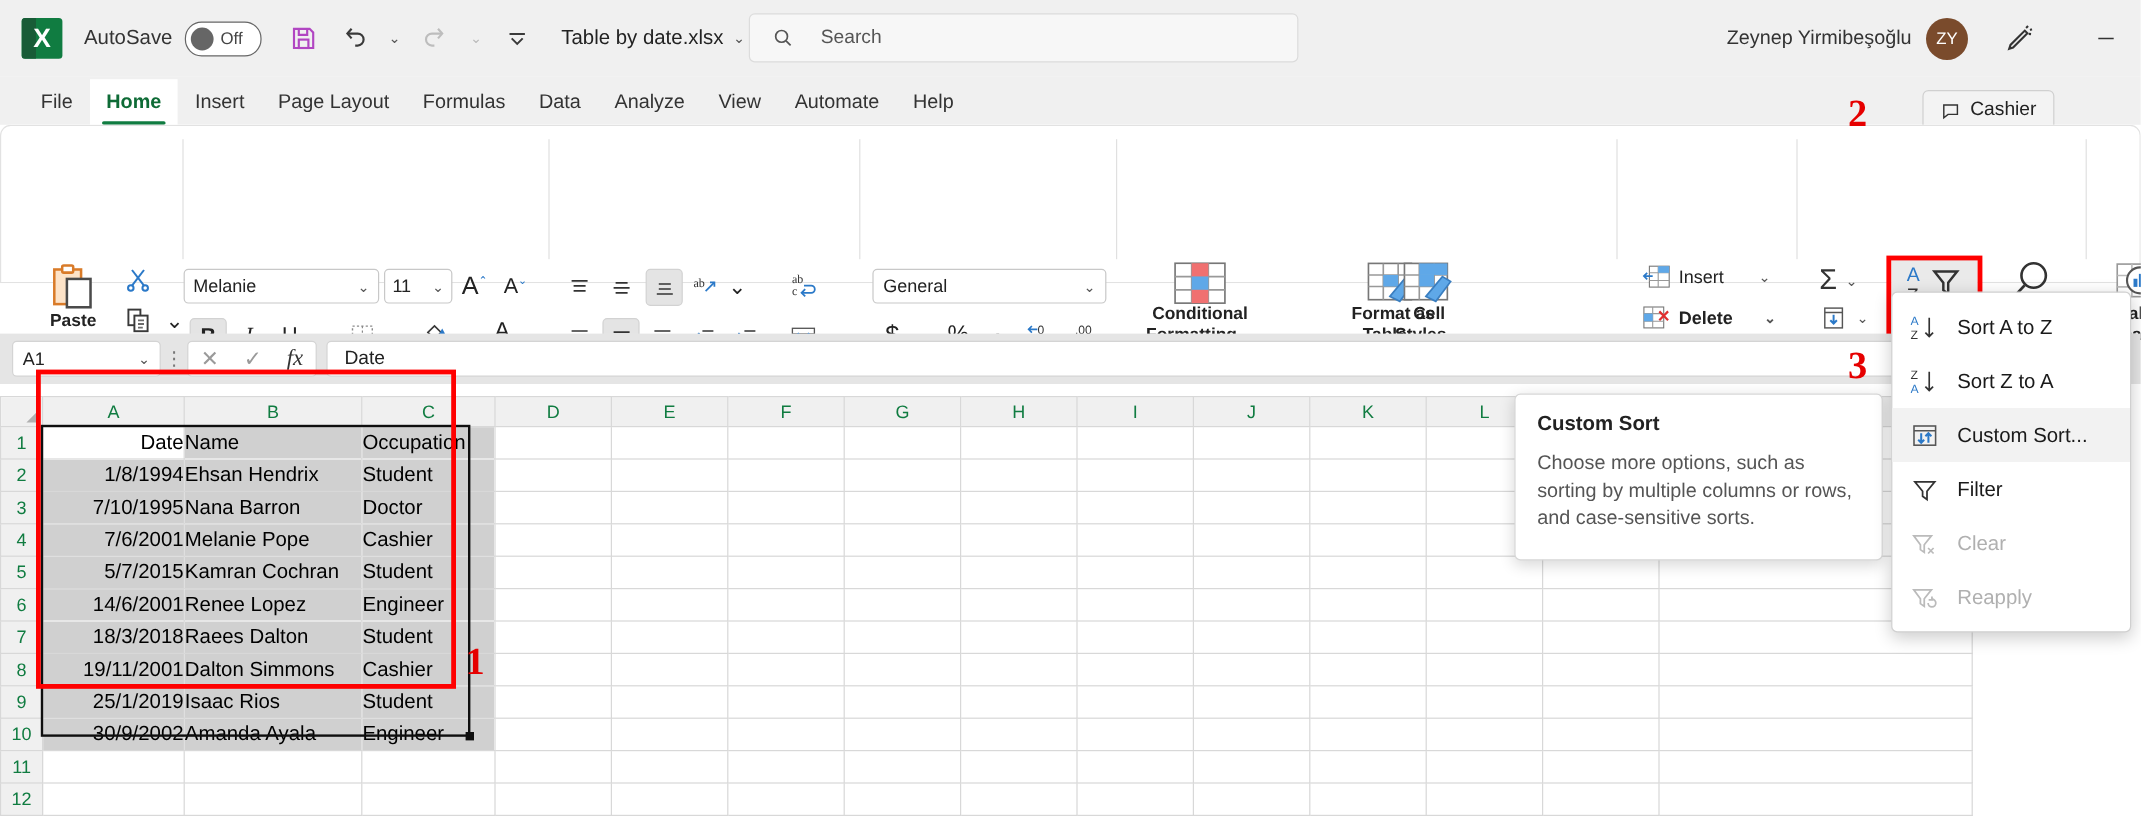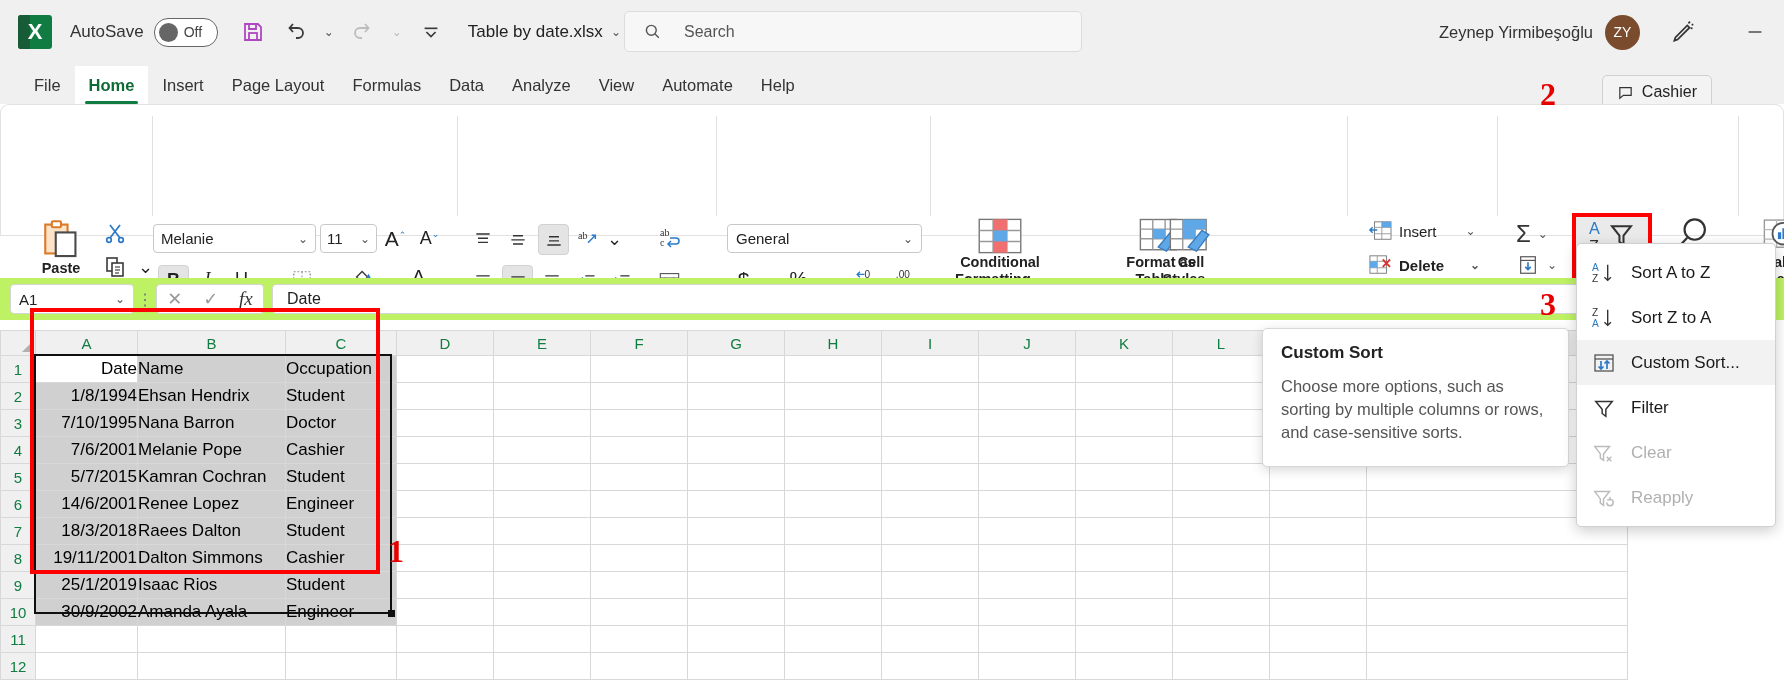--- a/index.html
+++ b/index.html
@@ -111,21 +111,21 @@
     position:absolute;width:29px;height:29px;display:flex;align-items:center;justify-content:center;
     border-radius:4px;font-size:18px;color:#222;
   }
   .fmt-btn.on{background:#e4e4e4;border:1px solid #d2d2d2;}
 
   
   .redbox{position:absolute;border:4px solid #f00;box-sizing:border-box;}
   .rednum{position:absolute;color:#e60000;font-weight:bold;font-family:"Liberation Serif",serif;}
 
   
-  .fbar{position:absolute;left:0;top:278px;width:1784px;height:42px;background:#bef264;
+  .fbar{position:absolute;left:0;top:278px;width:1784px;height:42px;background:#e5e5e5;
         display:flex;align-items:center;}
   .namebox{
     margin-left:10px;width:124px;height:30px;background:#fff;border:1px solid #d4d4d4;border-radius:4px;
     display:flex;align-items:center;justify-content:space-between;padding:0 8px;box-sizing:border-box;
     font-size:15px;color:#222;
   }
   .vdots{width:22px;text-align:center;color:#777;font-size:16px;}
   .fx-grp{
     width:108px;height:30px;background:#fff;border:1px solid #d4d4d4;border-radius:4px;
     display:flex;align-items:center;justify-content:space-around;box-sizing:border-box;
@@ -841,21 +841,21 @@
             <td class="emptycell" style="width: 96px;"></td>
             <td class="emptycell" style="width: 96px;"></td>
             <td class="emptycell" style="width: 96px;"></td>
             <td class="emptycell" style="width: 96px;"></td>
             <td class="emptycell" style="width: 96px;"></td>
             <td class="emptycell" style="width: 96px;"></td>
             <td class="emptycell" style="width: 260px;"></td>
           </tr>
           <tr>
             <th class="rowhdr">9</th>
-            <td class="cell sel num" style="width: 101px;">25/1/2019</td>
+            <td class="cell sel num" style="width: 101px; padding-left: 16px;">25/1/2019</td>
             <td class="cell sel txt" style="width: 147px;">Isaac Rios</td>
             <td class="cell sel txt" style="width: 110px;">Student</td>
             <td class="emptycell" style="width: 96px;"></td>
             <td class="emptycell" style="width: 96px;"></td>
             <td class="emptycell" style="width: 96px;"></td>
             <td class="emptycell" style="width: 96px;"></td>
             <td class="emptycell" style="width: 96px;"></td>
             <td class="emptycell" style="width: 96px;"></td>
             <td class="emptycell" style="width: 96px;"></td>
             <td class="emptycell" style="width: 96px;"></td>

